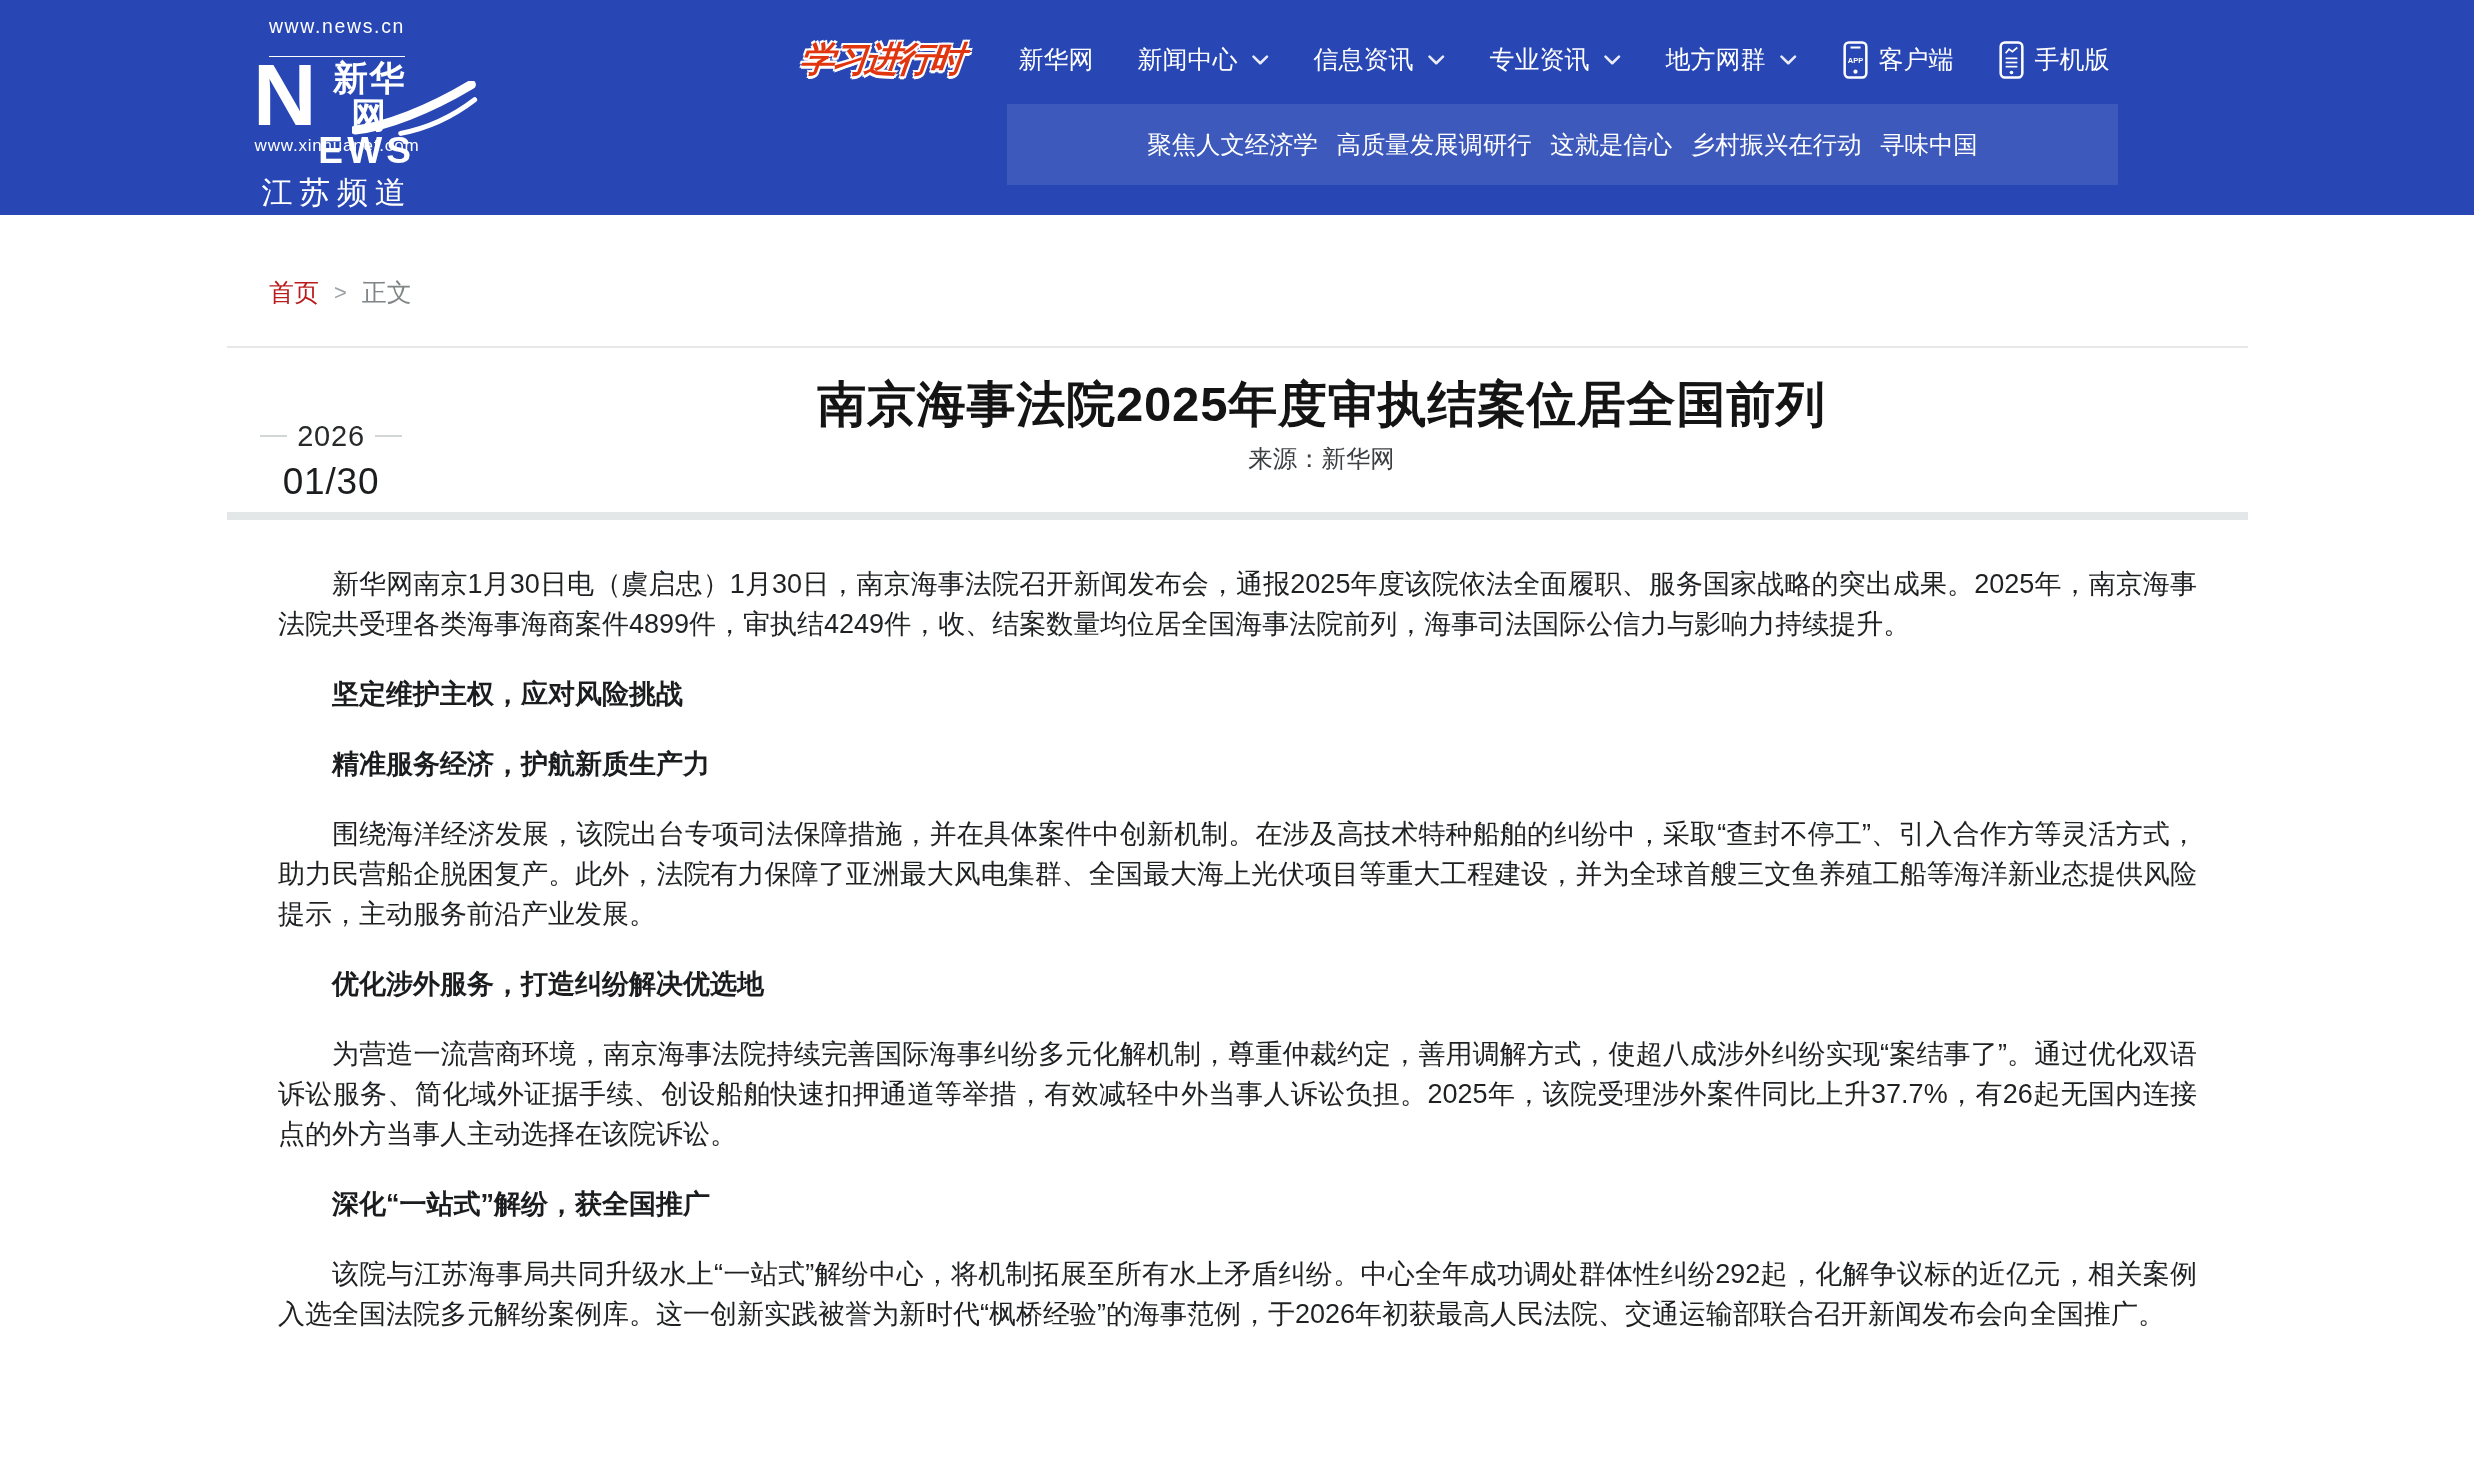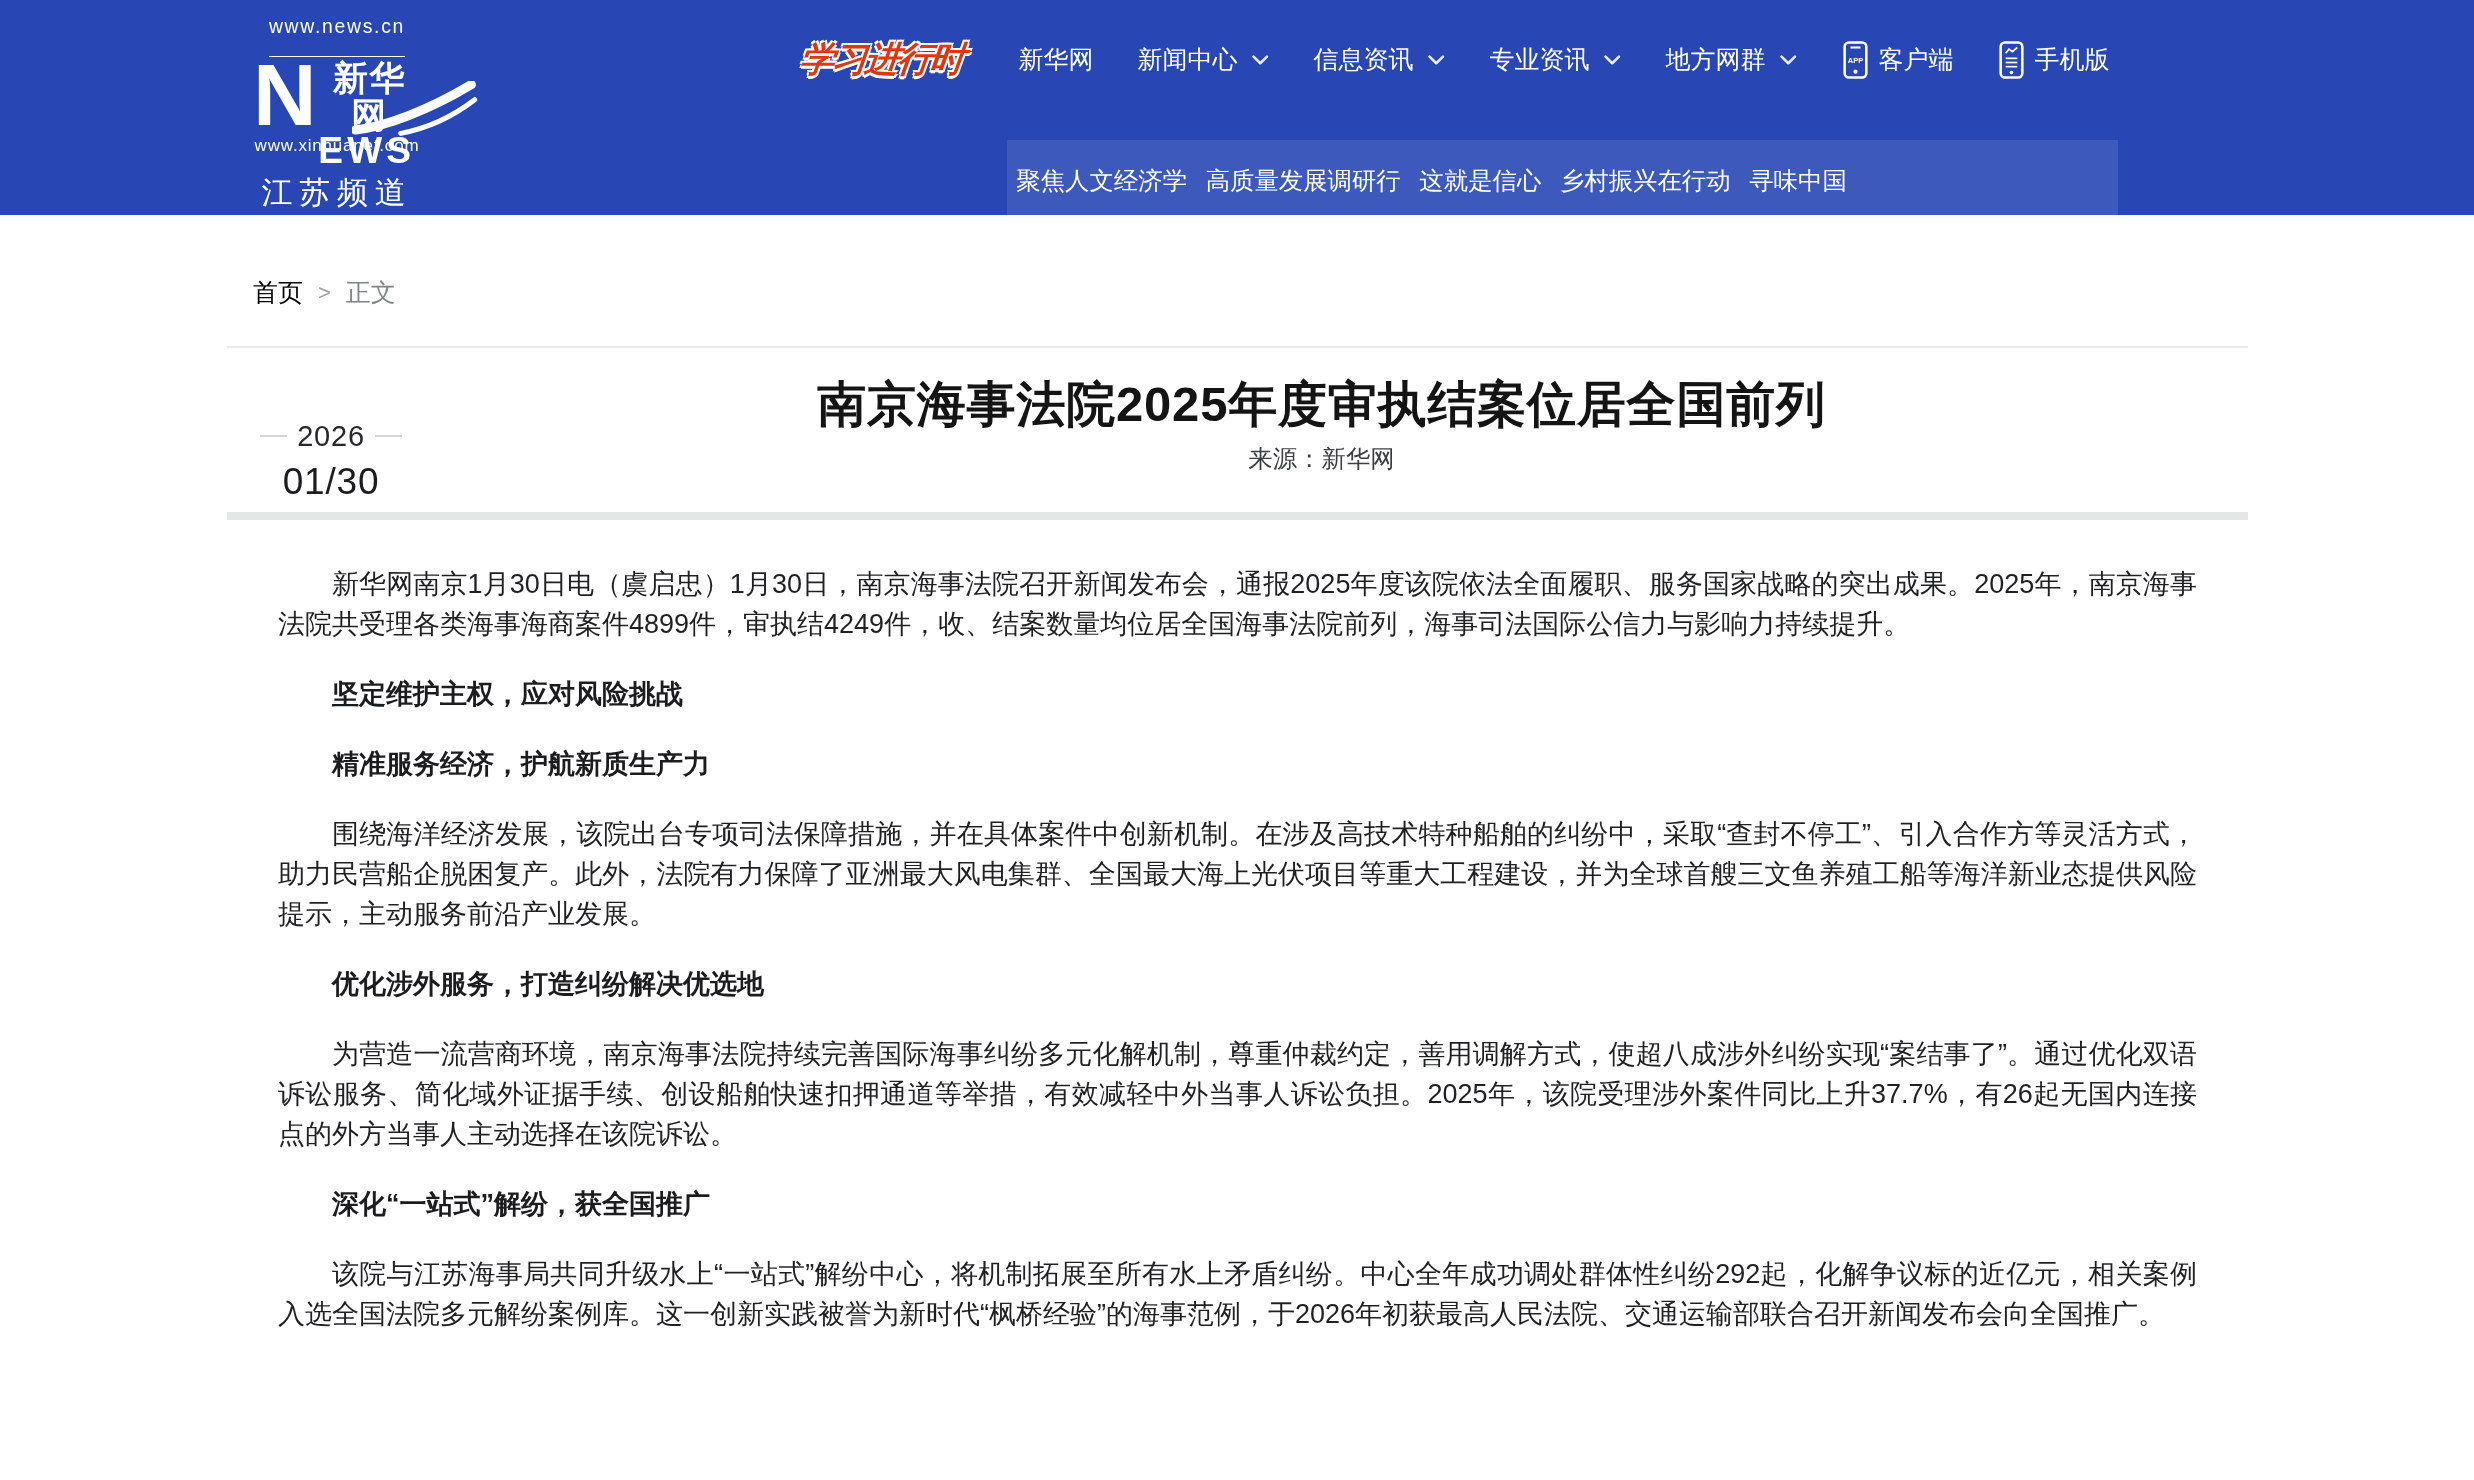--- a/index.html
+++ b/index.html
@@ -27,28 +27,28 @@
   .badge { font-size:35px; font-weight:800; font-style:italic; letter-spacing:-2.5px; color:#e0350f;
            transform:skewX(-6deg); margin-right:56px; white-space:nowrap;
            text-shadow:-1.7px -1.7px 0 #fff, 1.7px -1.7px 0 #fff, -1.7px 1.7px 0 #fff, 1.7px 1.7px 0 #fff, 0 2.5px 0 #fff; cursor:pointer; }
   .nav-item { display:flex; align-items:center; font-size:25px; color:#fff; margin-right:44px;
               white-space:nowrap; cursor:pointer; }
   .nav-item:last-child { margin-right:0; }
   .nav-caret { margin-left:13.5px; display:inline-flex; opacity:.9; }
   .nav-ico { margin-right:10px; display:inline-flex; }
 
   .subnav { position:absolute; left:1007px; top:104px; width:1111px; height:81px;
-            background:rgba(255,255,255,.10); display:flex; align-items:center; justify-content:flex-start;margin-top:36px; }
+            background:rgba(255,255,255,.10); display:flex; align-items:center; justify-content:center; }
   .subnav-item { font-size:24.4px; color:#fff; margin:0 9.3px; white-space:nowrap; cursor:pointer; }
 
   
   .content { width:2021px; margin:0 auto; position:relative; }
 
   .breadcrumb { display:flex; align-items:center; padding-left:26px; margin-top:62px; font-size:25px; height:31px; }
-  .crumb-home { color:#000000; cursor:pointer; }
+  .crumb-home { color:#b91c1c; cursor:pointer;margin-left:16px; }
   .crumb-sep { color:#9aa0a3; margin:0 15px; font-size:22px; }
   .crumb-current { color:#808587; }
 
   .divider-thin { height:1.7px; background:#e7e9e9; margin-top:38px; }
 
   .article-head { position:relative; padding-left:168px; }
   .date-block { position:absolute; left:24px; top:42px; width:160px; text-align:center; }
   .date-year-row { display:flex; align-items:center; justify-content:center; }
   .date-dash { width:27px; height:2.5px; background:#d3d6d6; }
   .date-year { font-size:29px; color:#27292b; margin:0 10px; letter-spacing:0.8px; }

